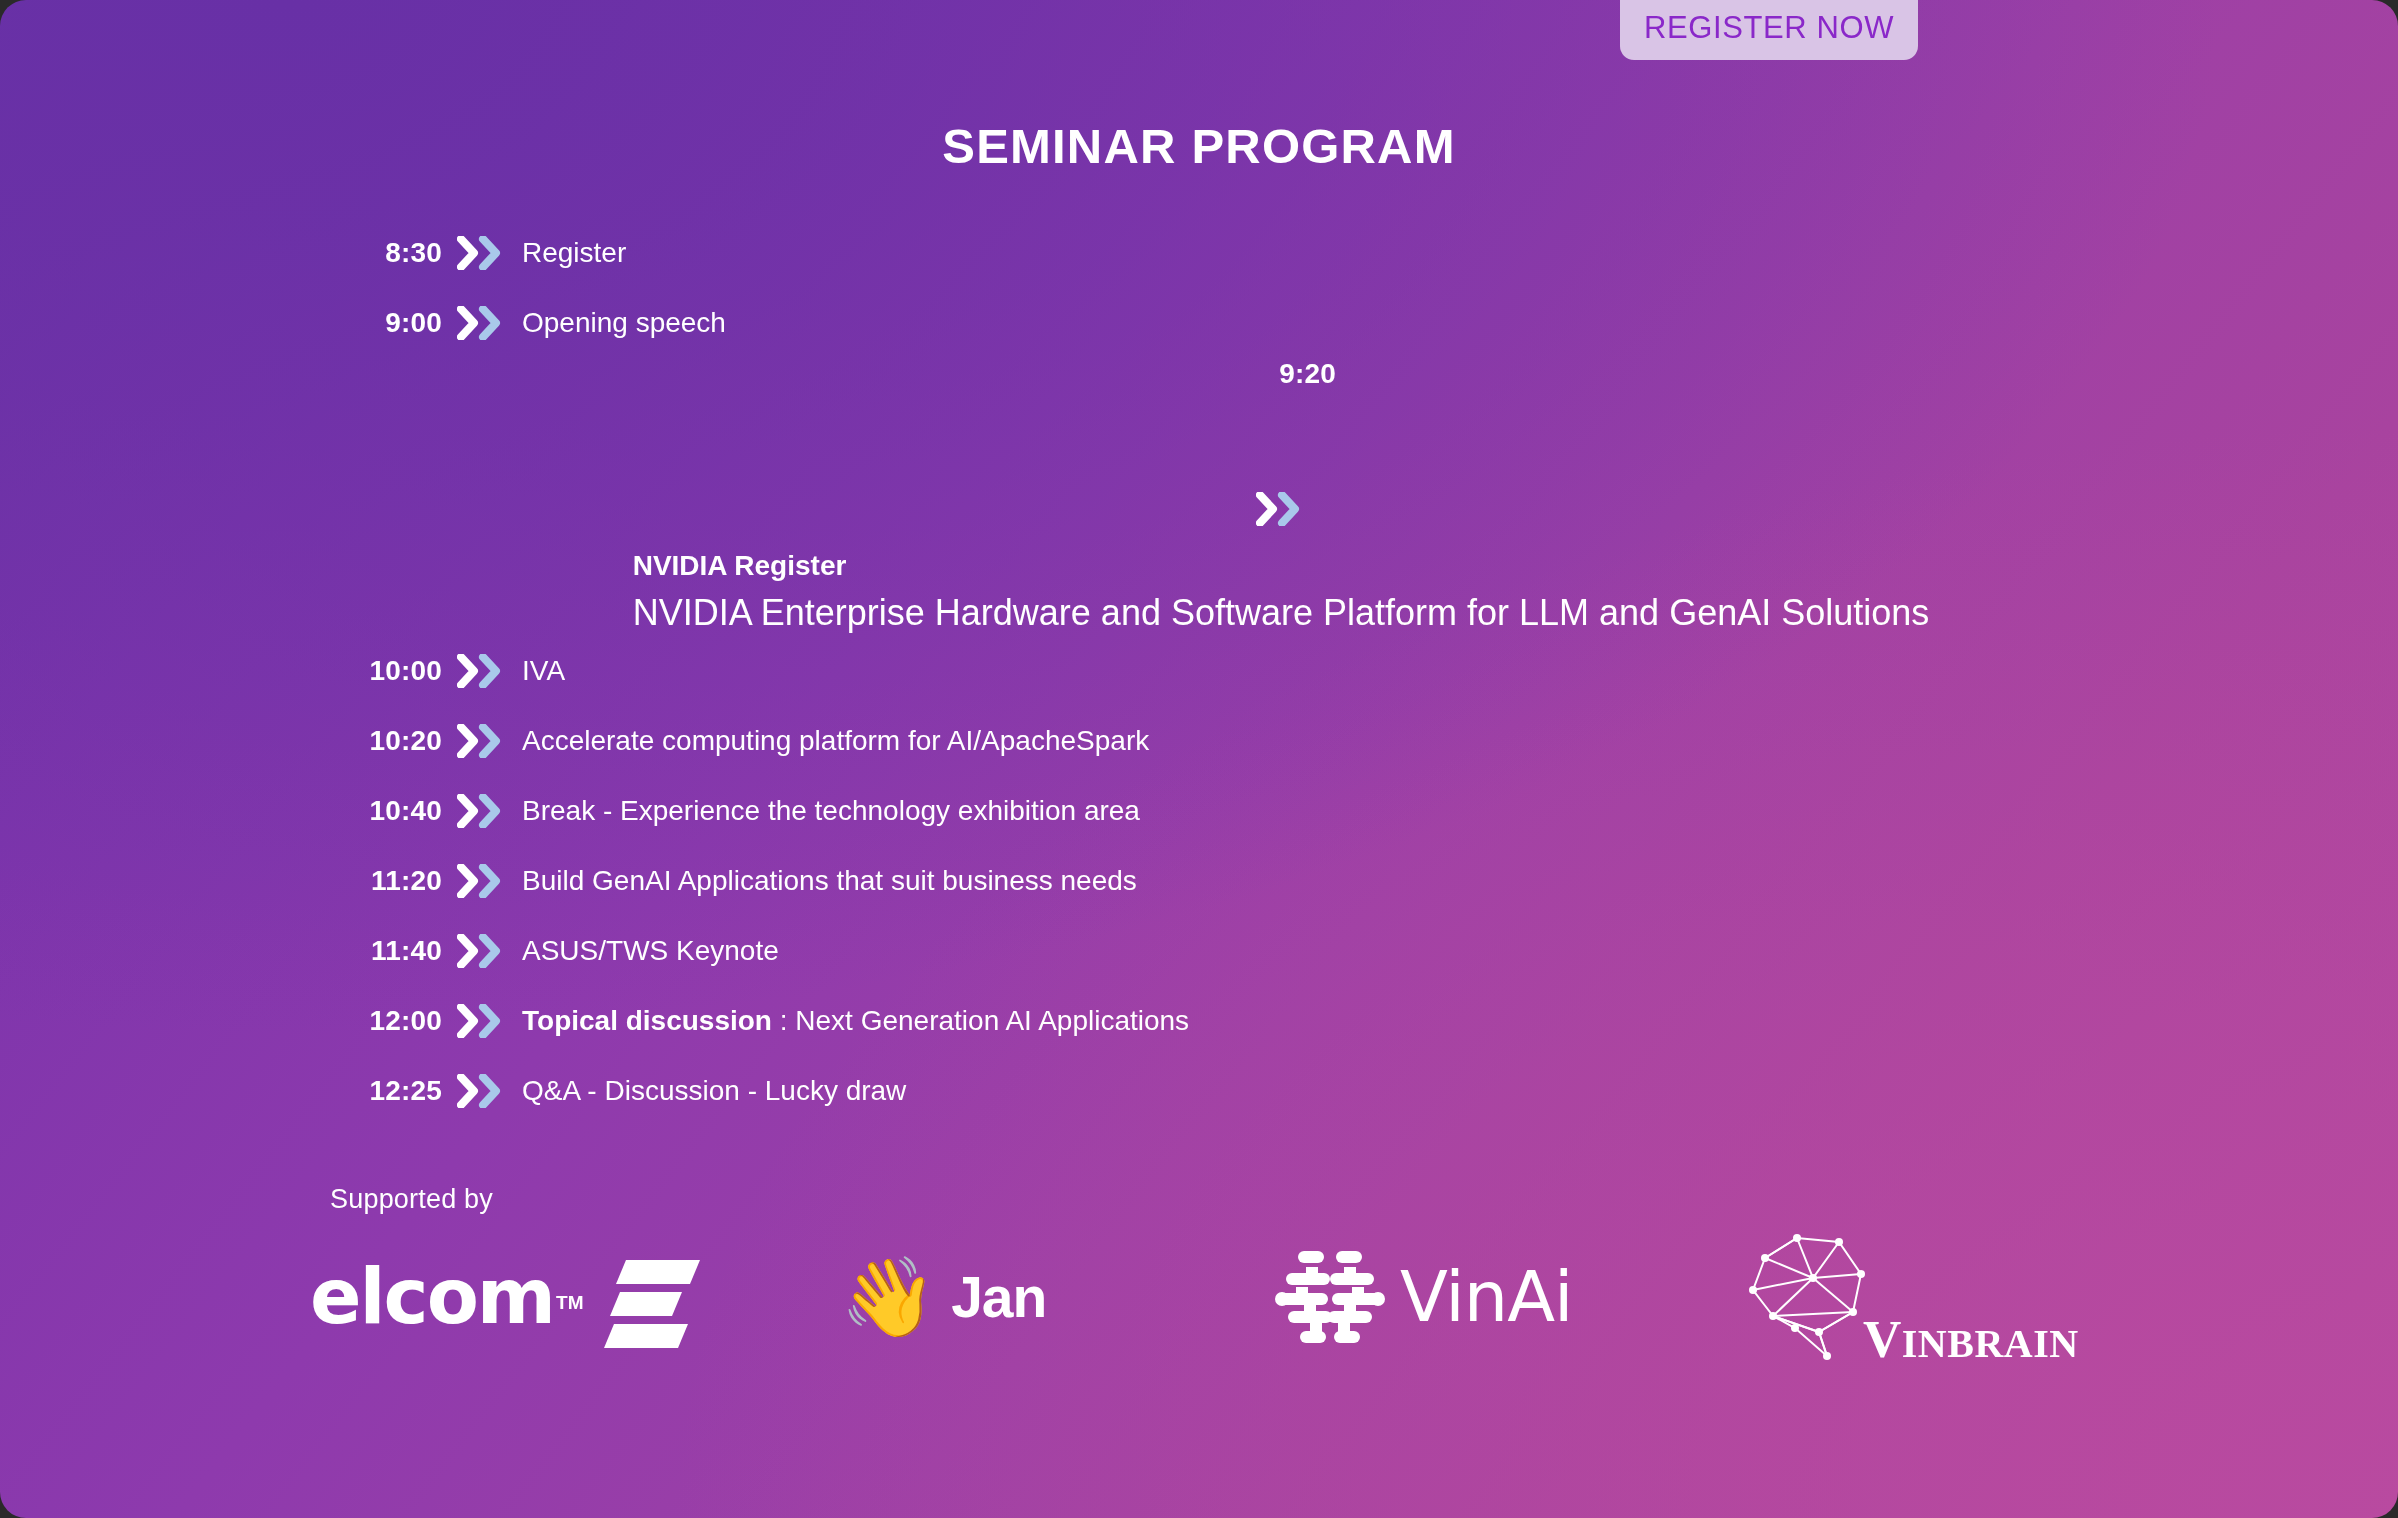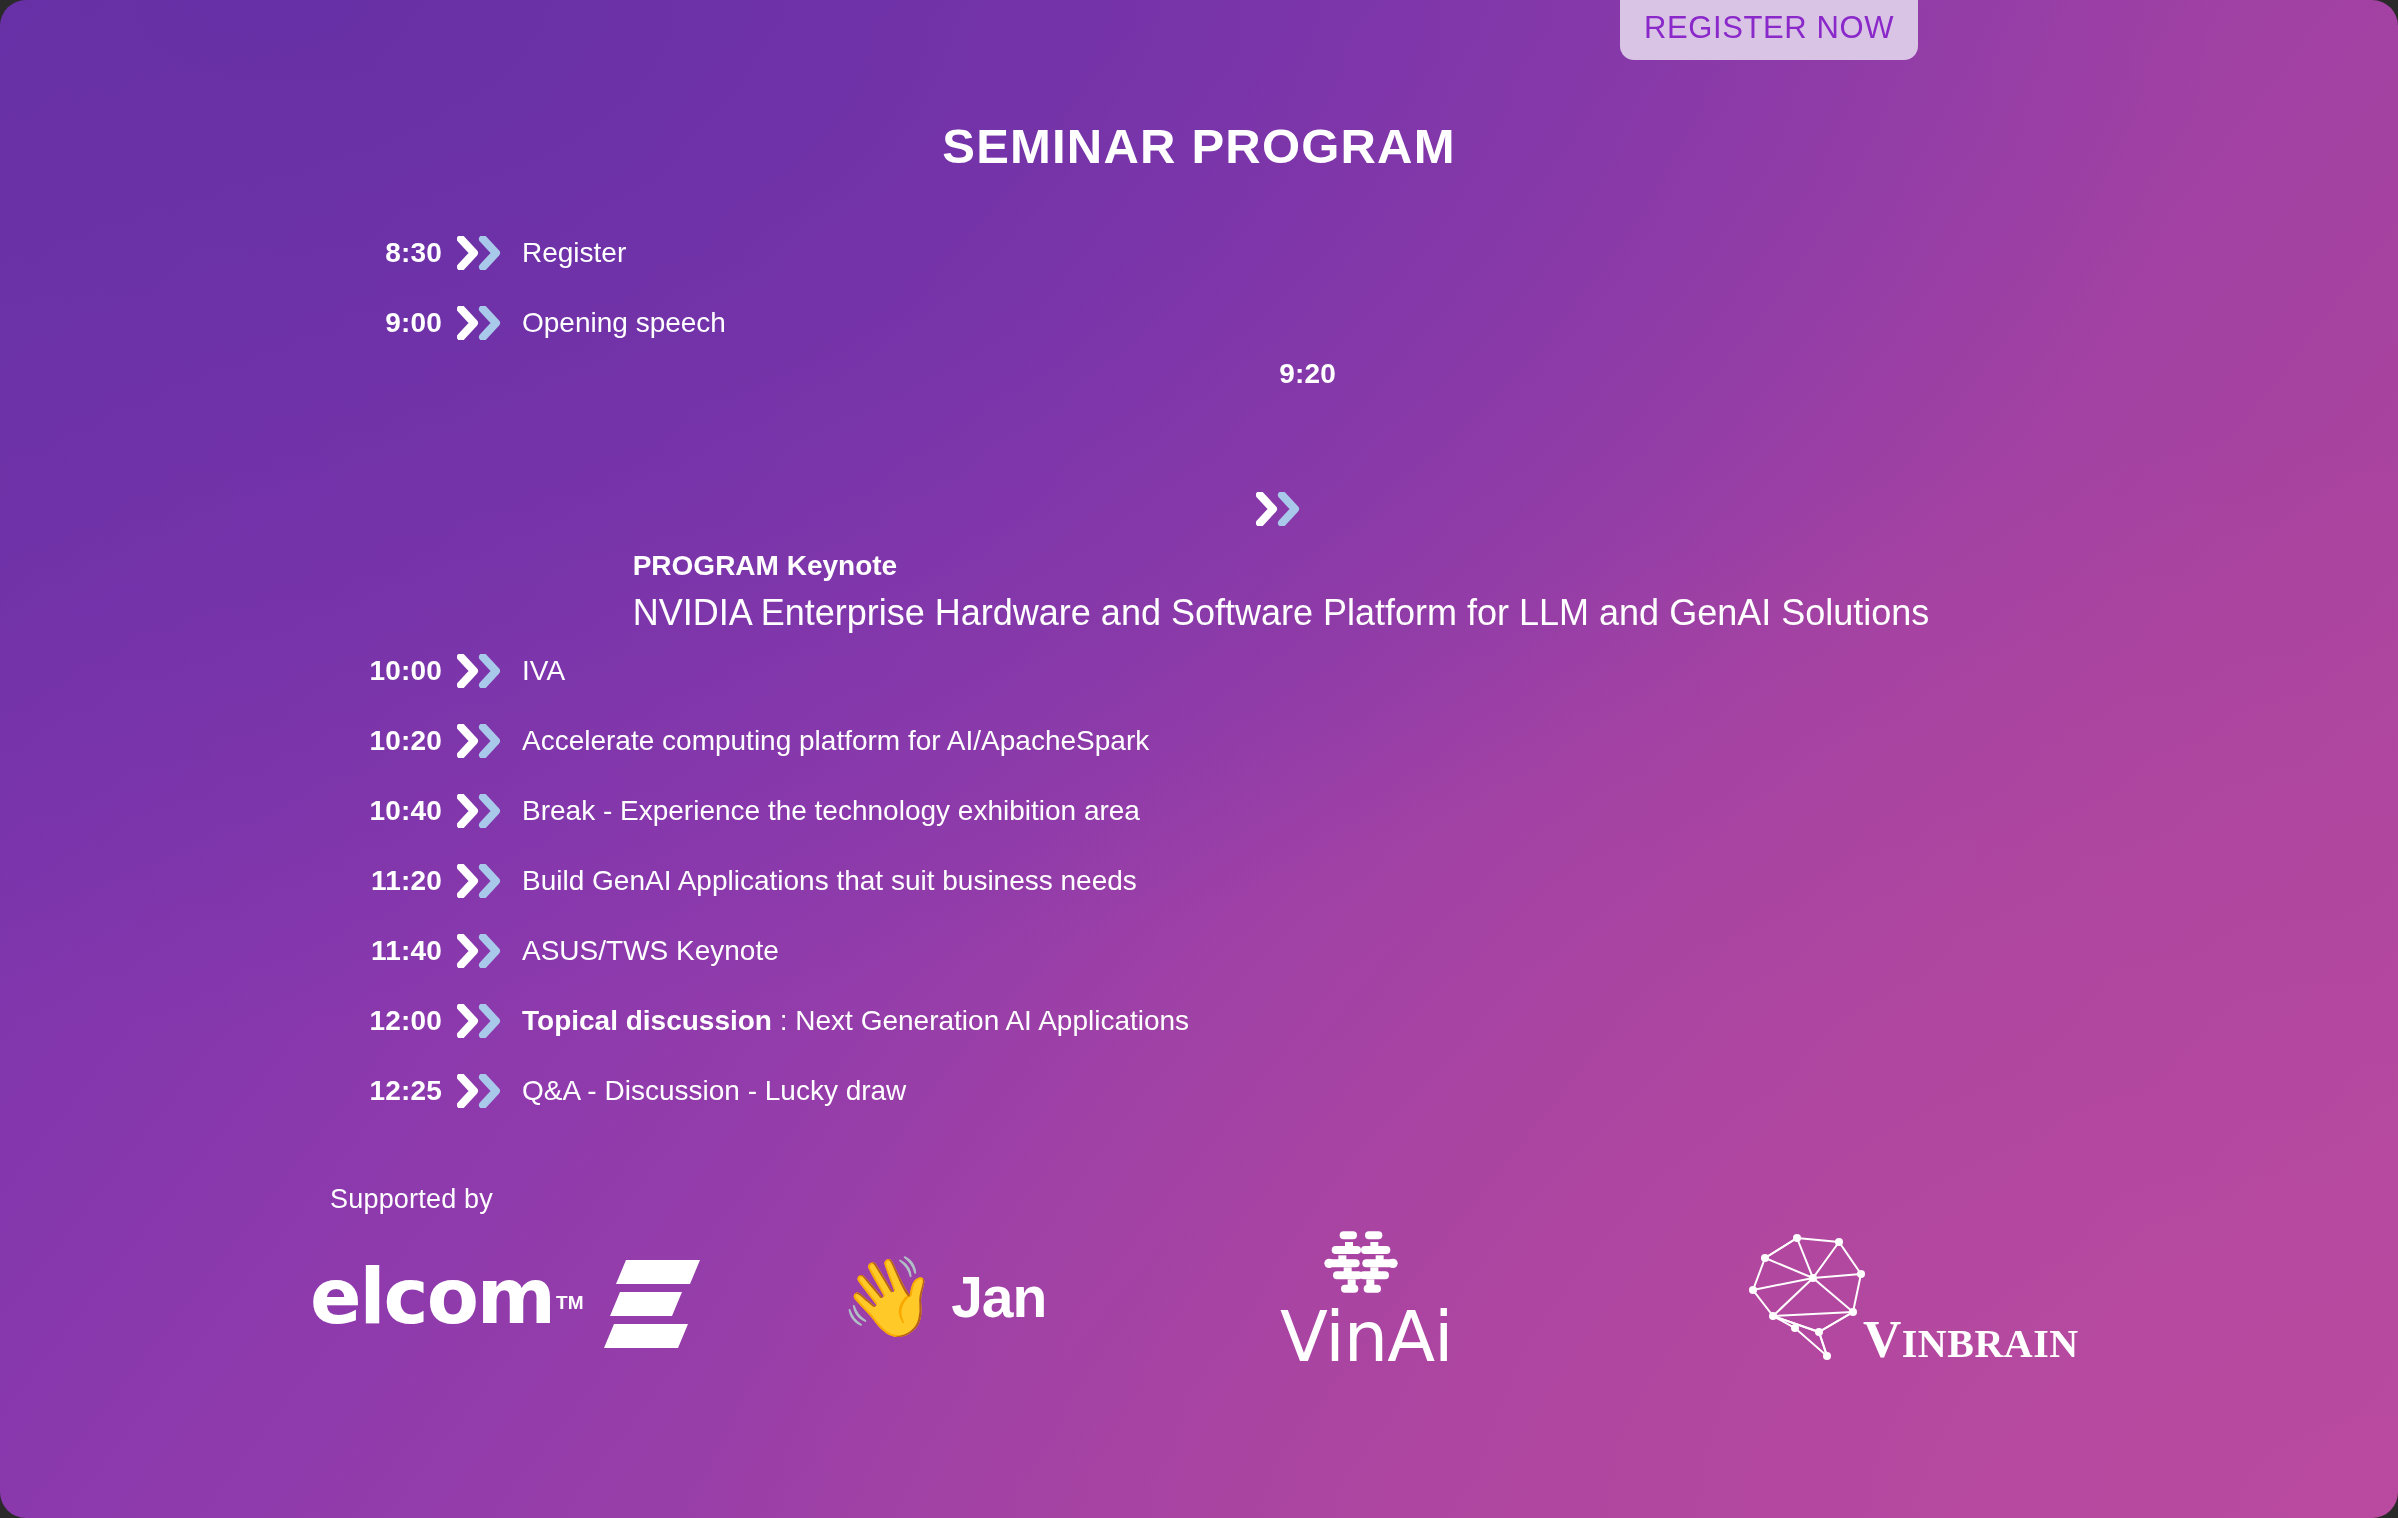--- a/index.html
+++ b/index.html
@@ -124,21 +124,21 @@
     position: absolute;
     left: 310px;
     top: 1222px;
     width: 1980px;
     height: 150px;
   }
   .logo { position: absolute; top: 0; height: 150px; display: flex; align-items: center; }
 
   #logo-elcom { left: 0px; }
   #logo-jan   { left: 530px; }
-  #logo-vinai { left: 960px; flex-direction: column; }
+  #logo-vinai { left: 960px; }
   #logo-vinbrain { left: 1425px; }
 
   .elcom-word {
     color: #ffffff;
     font-size: 76px;
     font-weight: bold;
     letter-spacing: -2px;
     font-family: "DejaVu Sans", sans-serif;
     line-height: 1;
   }
@@ -218,21 +218,21 @@
 
     <div class="agenda-row tall">
       <div class="row-time">9:20</div>
       <div class="row-chev">
         <svg width="48" height="34" viewBox="0 0 48 34">
           <path d="M4 3 L17 17 L4 31" fill="none" stroke="#ffffff" stroke-width="8" stroke-linecap="round" stroke-linejoin="round"></path>
           <path d="M26 3 L39 17 L26 31" fill="none" stroke="#a9c9ea" stroke-width="8" stroke-linecap="round" stroke-linejoin="round"></path>
         </svg>
       </div>
       <div class="row-text">
-        <span class="row-title-line">PROGRAM Keynote</span>
+        <span class="row-title-line">NVIDIA Register</span>
         <span class="row-sub-line">NVIDIA Enterprise Hardware and Software Platform for LLM and GenAI Solutions</span>
       </div>
     </div>
 
     <div class="agenda-row">
       <div class="row-time">10:00</div>
       <div class="row-chev">
         <svg width="48" height="34" viewBox="0 0 48 34">
           <path d="M4 3 L17 17 L4 31" fill="none" stroke="#ffffff" stroke-width="8" stroke-linecap="round" stroke-linejoin="round"></path>
           <path d="M26 3 L39 17 L26 31" fill="none" stroke="#a9c9ea" stroke-width="8" stroke-linecap="round" stroke-linejoin="round"></path>

